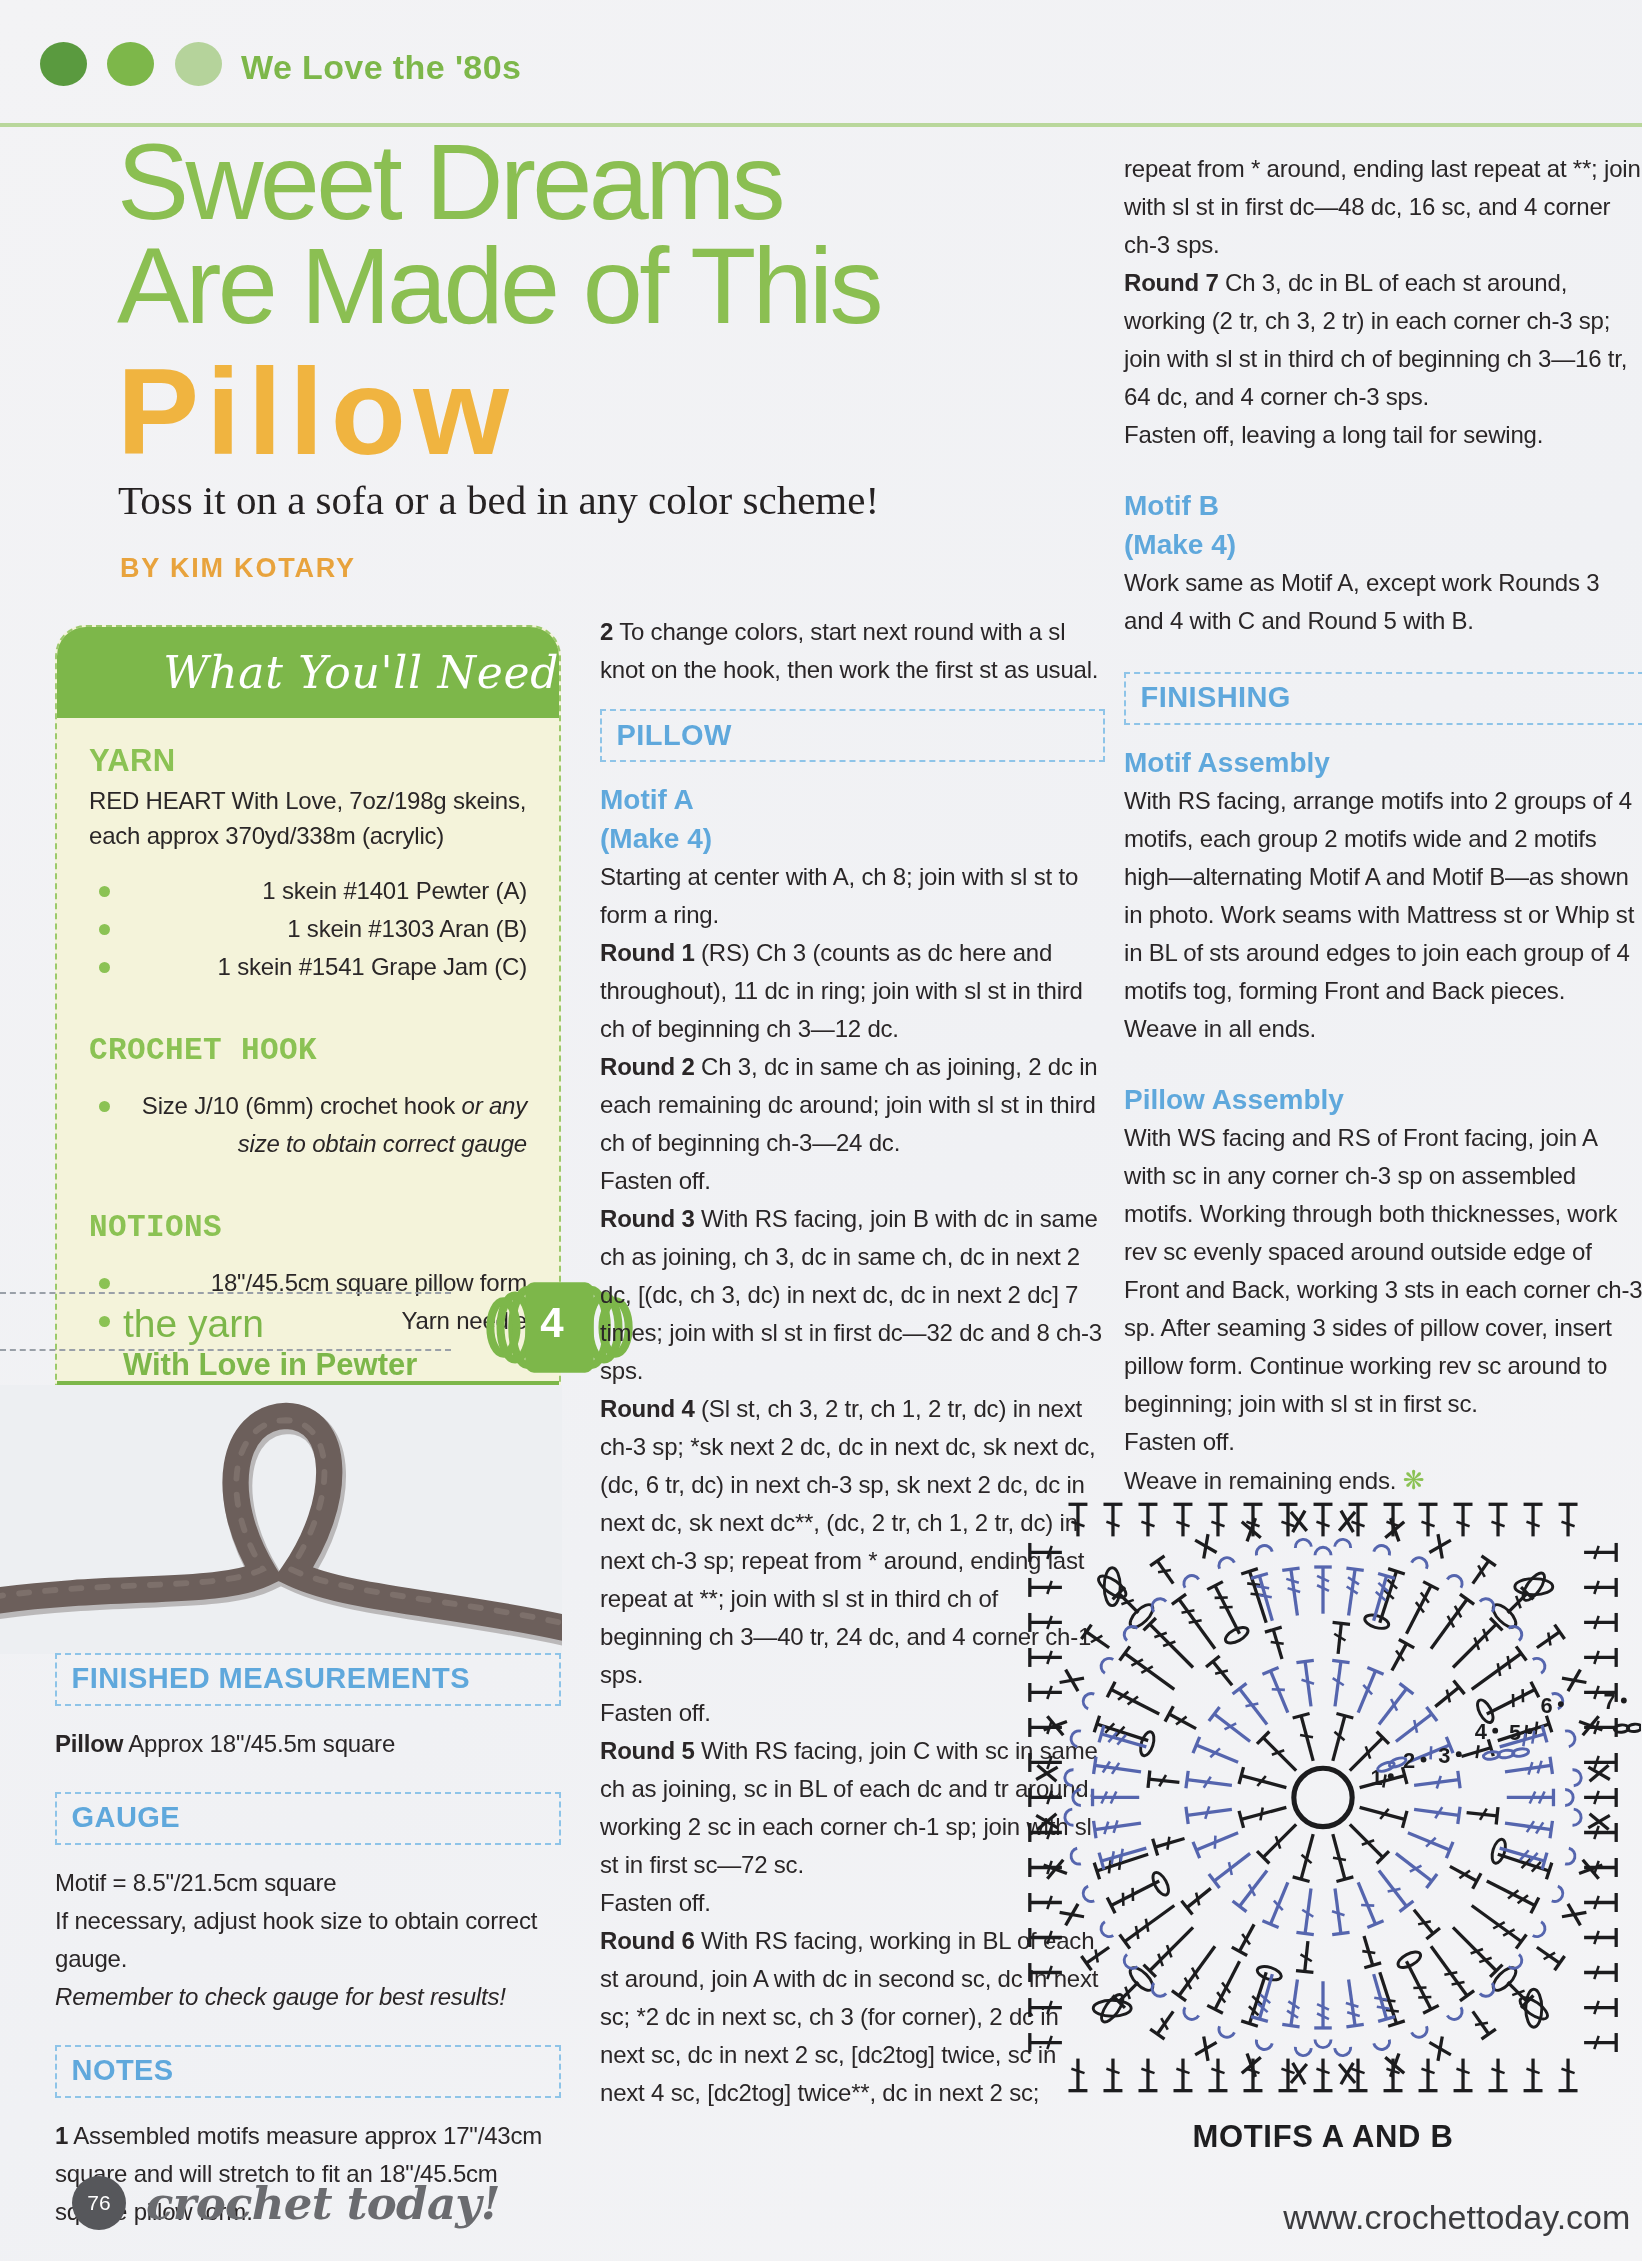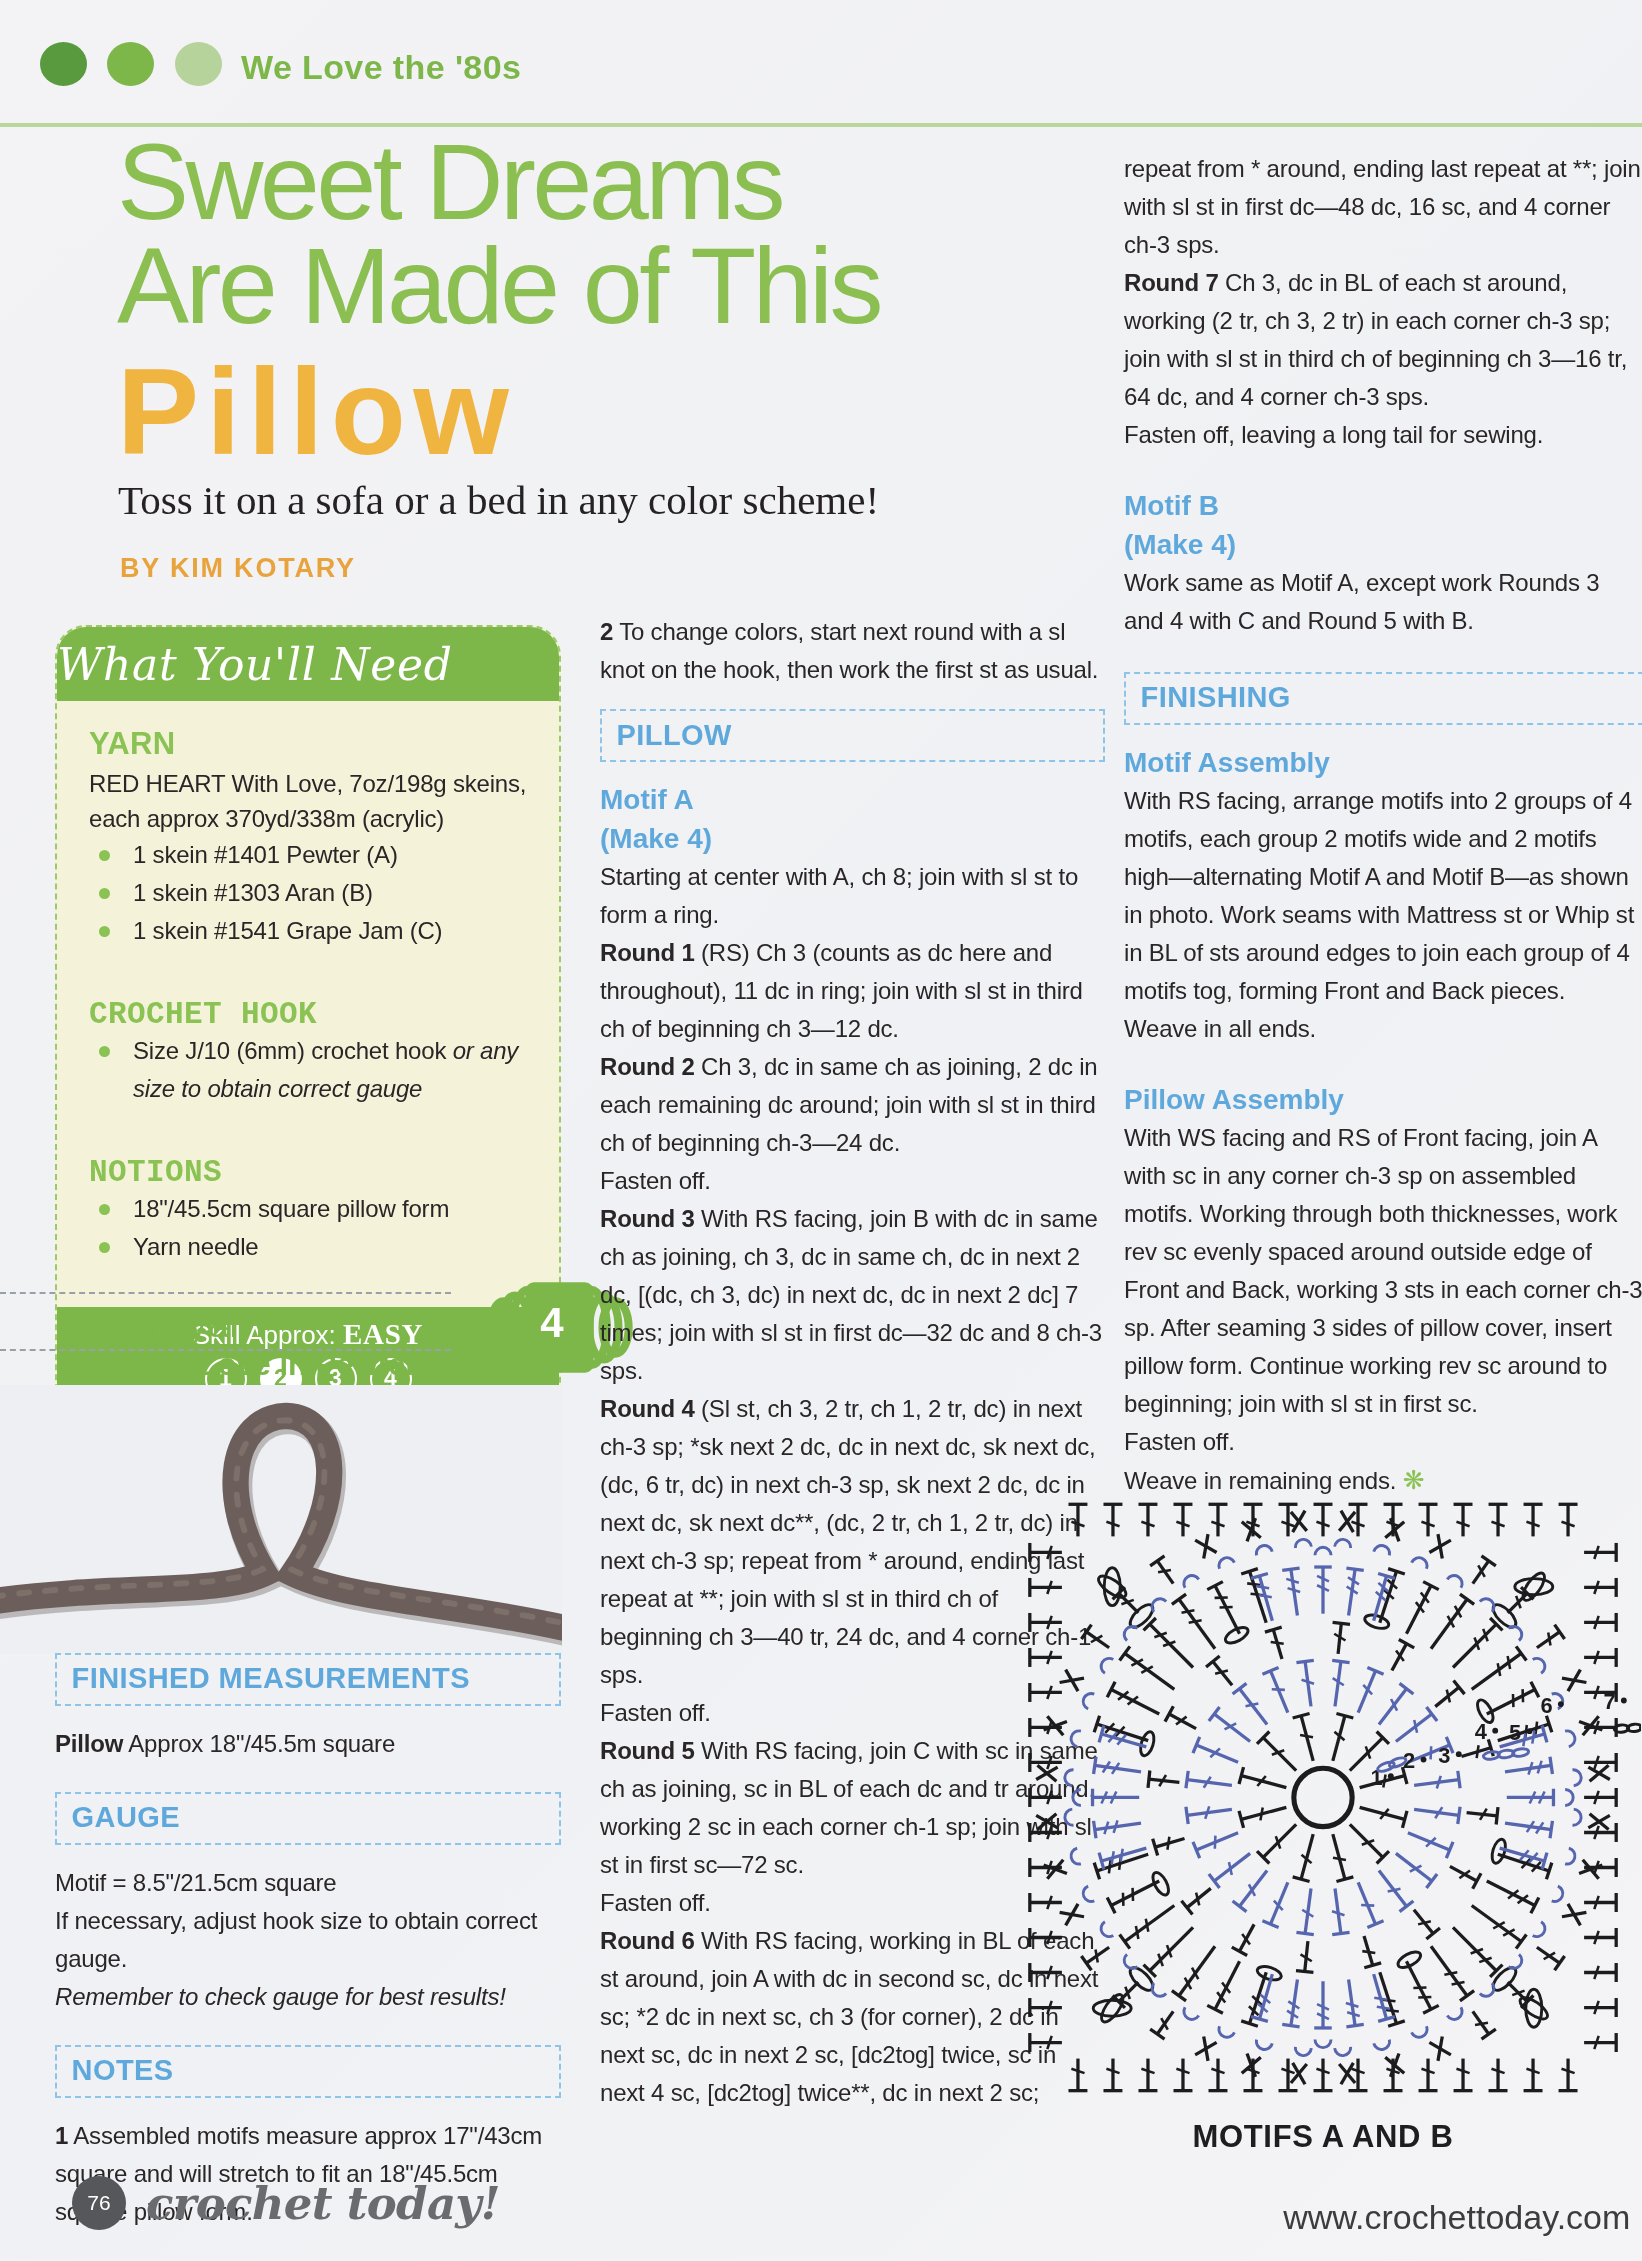--- a/index.html
+++ b/index.html
@@ -16,26 +16,26 @@
   .rule { position:absolute; left:0; top:123px; width:1642px; height:3.6px; background:#b9d79b; }
   
   .title-green { position:absolute; left:117px; top:130px; font-size:108px; line-height:104px;
                  font-weight:400; letter-spacing:-3.6px; }
   .title-orange { position:absolute; left:117px; top:341px; font-size:123px; font-weight:700; letter-spacing:7.3px; }
   .subtitle { position:absolute; left:118px; top:476px; font-family:"Liberation Serif", serif; font-size:41px; color:#262223; }
   .byline { position:absolute; left:120px; top:553px; font-size:27px; font-weight:700; letter-spacing:1.8px; }
   
   .needbox { position:absolute; left:55px; top:625px; width:506px; border-radius:31px;
              border:2.9px dashed #9cc96b; overflow:hidden; background:#f4f3da; }
-  .needbox-header { height:74px; display:flex; align-items:center; justify-content:flex-start; }
+  .needbox-header { height:91px; display:flex; align-items:center; justify-content:flex-end; }
   .script { font-family:"DejaVu Serif", serif; font-style:italic; font-size:44px; color:#ffffff; letter-spacing:0.7px; }
   .needbox-body { padding:25px 32px 19px 32px; }
   .sec-head { font-size:31px; font-weight:700; letter-spacing:0.4px; }
   .need-text { font-size:24px; line-height:35px; letter-spacing:-0.2px; margin-top:4.4px; }
-  ul.blist { list-style:none; margin-top:0; }
+  ul.blist { list-style:none; margin-top:19px;text-align:right; }
   ul.blist li { position:relative; padding-left:44px; font-size:24px; line-height:38px; letter-spacing:-0.2px; }
   ul.blist li::before { content:""; position:absolute; left:10.2px; top:14px; width:11px; height:11px;
                         border-radius:50%; background:#8bc254; }
   .mt { margin-top:47px;font-family:Liberation Mono, monospace; }
   .it { font-style:italic; }
   .skillbar { margin-top:22px; padding:10.2px 0 11.7px 0; text-align:center; }
   .skill-label { font-size:26px; color:#ffffff; }
   .skill-label b { font-size:29px; letter-spacing:0.7px;font-family:Liberation Serif, serif; }
   .skill-circles { display:flex; justify-content:center; gap:13px; margin-top:7.3px; }
   .scircle { width:42px; height:42px; border-radius:50%; border:2.9px solid #fff; display:flex;

